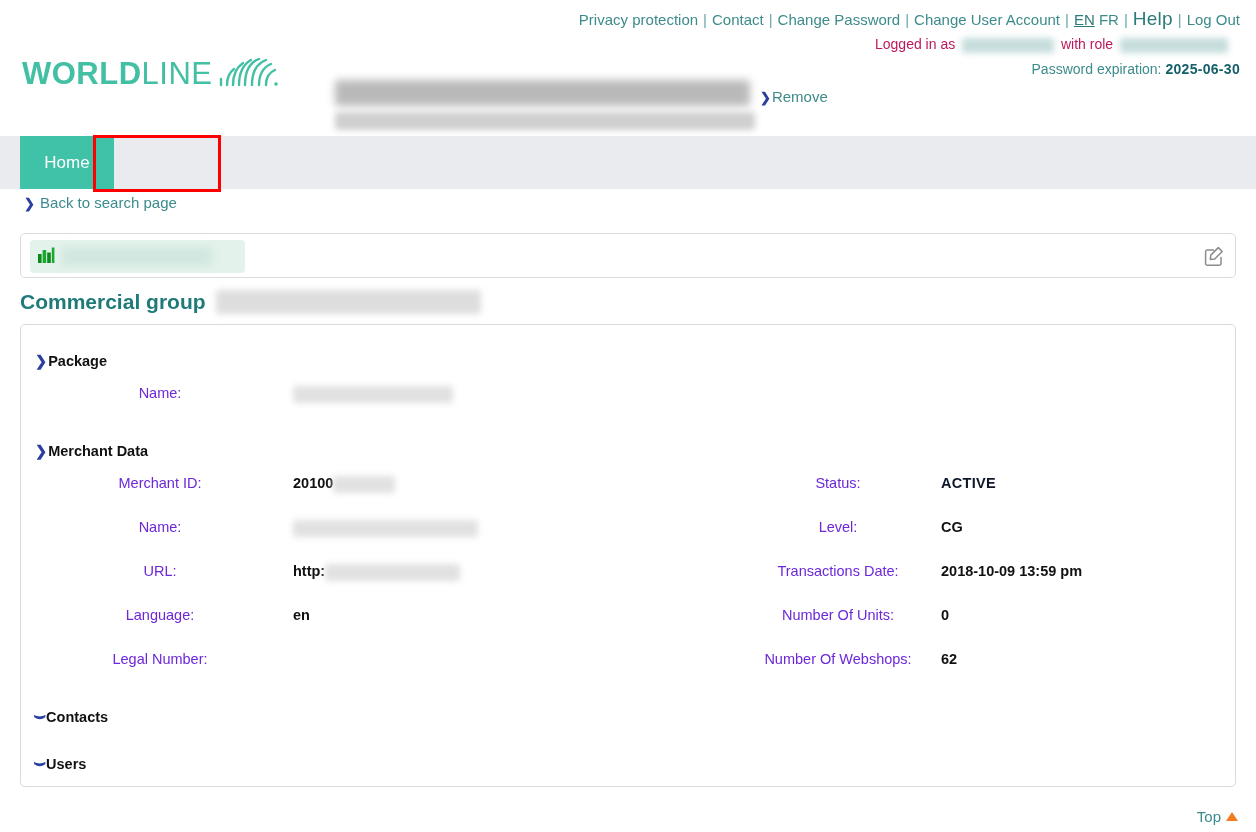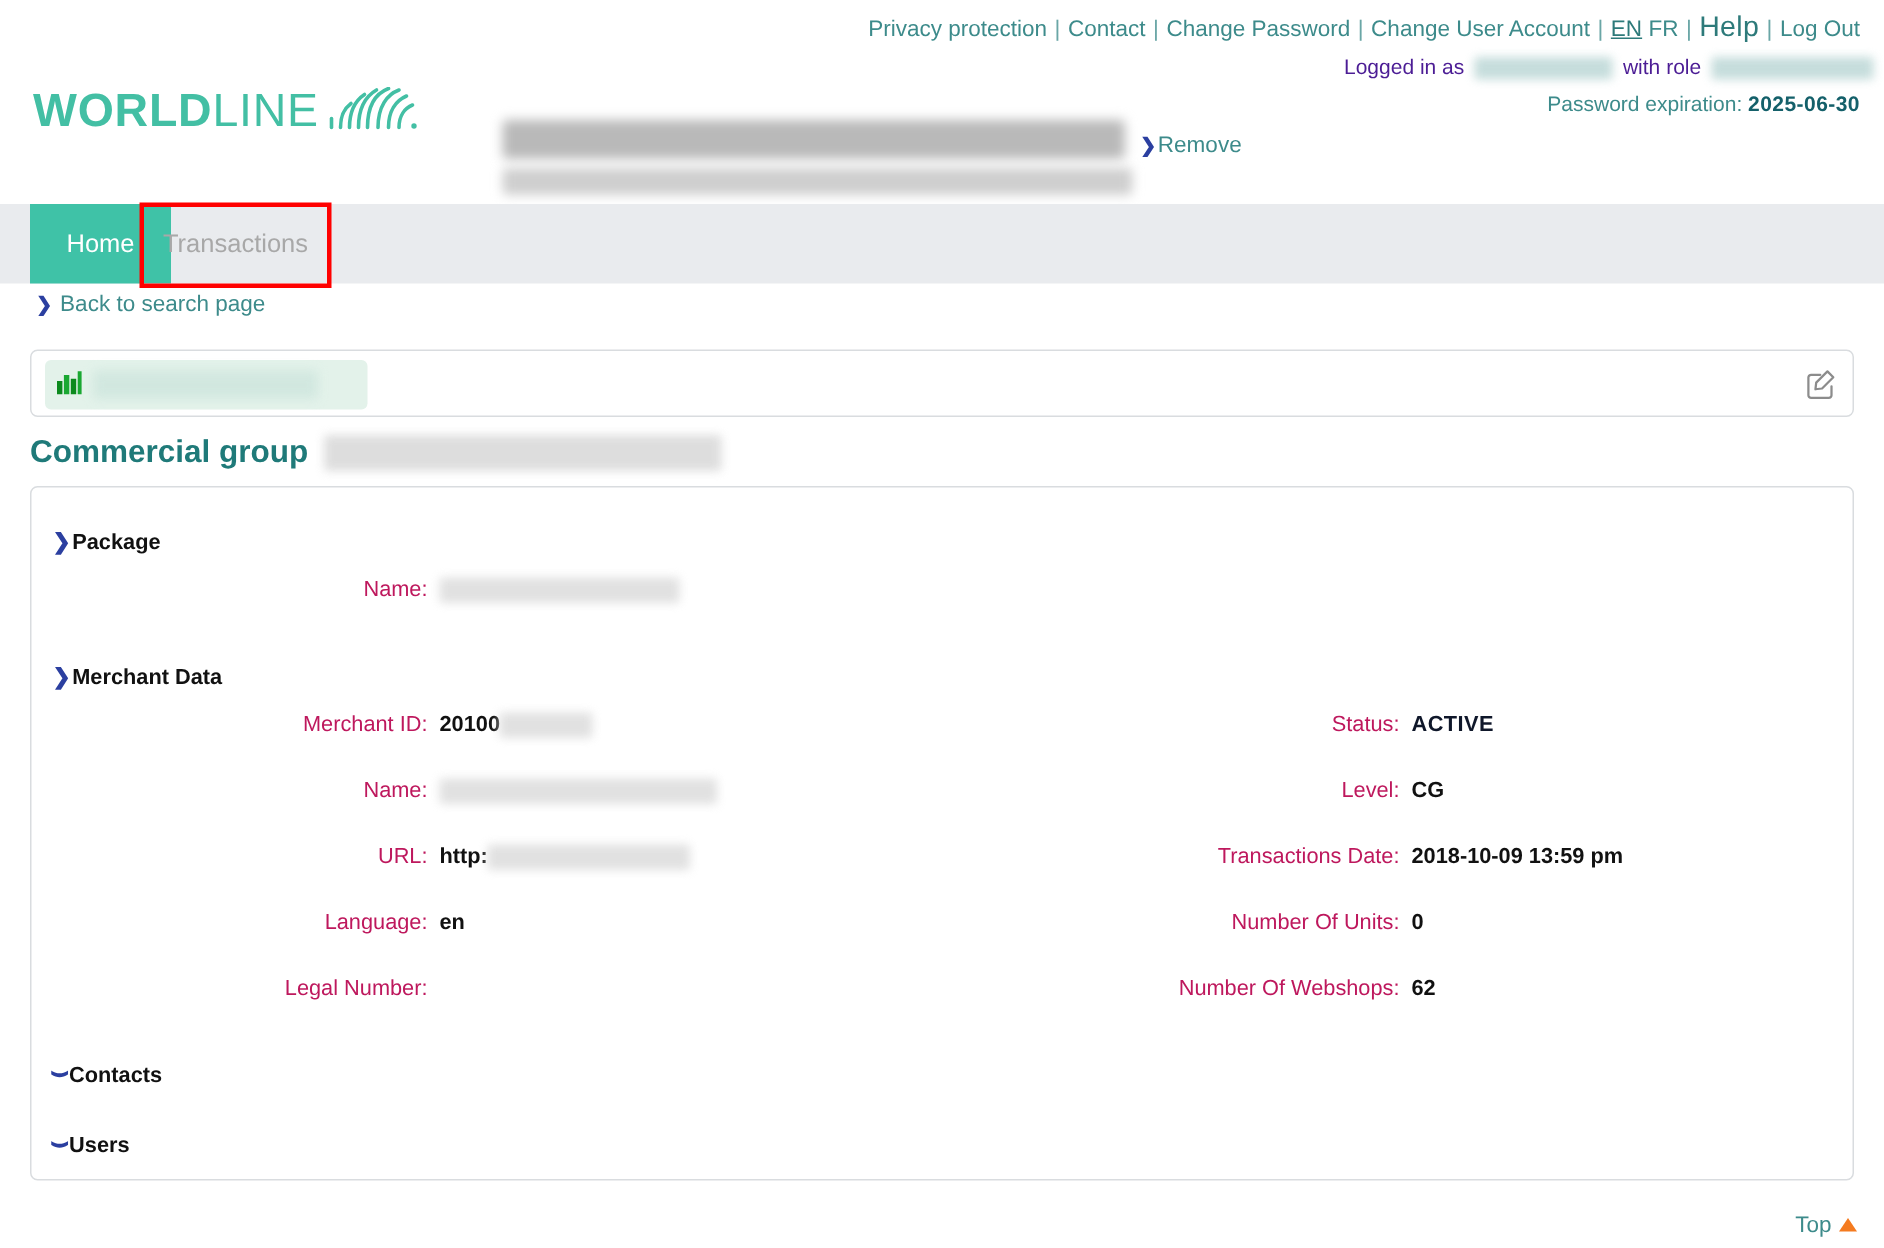--- a/index.html
+++ b/index.html
@@ -45,22 +45,22 @@
     text-decoration: underline;
     color: #2d7a7a;
   }
   .util-bar .help {
     font-size: 19px;
     color: #2d7a7a;
     letter-spacing: .2px;
   }
 
   .login-line {
-    position: absolute; top: 36px; right: 4px;
-    font-size: 14px; color: #4c1d95;
+    position: absolute; top: 36px; right: 25px;
+    font-size: 14px; color: #be185d;
     white-space: nowrap;
   }
   .login-line .redact { height: 15px; margin: 0 3px; }
   .pw-line {
     position: absolute; top: 61px; right: 16px;
     font-size: 14px; color: #3d8b8b;
     white-space: nowrap;
   }
   .pw-line b { color: #14606a; font-weight: bold; letter-spacing: .3px; }
 
@@ -185,21 +185,21 @@
     color: #2b3fa0; font-weight: bold; margin-right: 1px;
   }
 
   .fieldrow {
     position: absolute;
     display: flex; align-items: baseline;
     font-size: 14.5px;
     white-space: nowrap;
   }
   .fieldrow .lbl {
-    text-align: right; color: #be185d;
+    text-align: center; color: #6d28d9;
   }
   .fieldrow .val {
     font-weight: bold; color: #111111; margin-left: 8px;
   }
   .fieldrow .val.green { color: #0f172a; letter-spacing: .3px; }
   .fieldrow .val .redact { height: 17px; }
 
   .col-left .lbl  { width: 250px; }
   .col-right .lbl { width: 190px; }
 
@@ -258,23 +258,20 @@
 <div class="merchant-head" data-name="merchant-title-redacted">
   <div class="line1" data-name="merchant-title-line1"></div>
   <div class="line2" data-name="merchant-title-line2"></div>
 </div>
 <a href="#" class="remove-link" data-name="remove-link"><span class="chev-blue" data-name="chevron-right-icon">❯</span><span data-name="remove-label">Remove</span></a>
 
 <div class="tabbar" data-name="tab-bar">
   <div class="tab tab-home" data-name="tab-home">
       <span data-name="tab-home-label">Home</span>
     </div>
-  <div class="tab tab-transactions" data-name="tab-transactions">
-      <span data-name="tab-transactions-label">Transactions</span>
-    </div>
 </div>
 <div class="tab-highlight" data-name="tab-transactions-highlight-box"></div>
 
 <a href="#" class="back-link" data-name="back-to-search-page-link"><span class="chev-blue" data-name="chevron-right-icon">❯</span> <span data-name="back-link-label">Back to search page</span></a>
 
 <div class="selector-panel" data-name="merchant-selector-panel">
   <div class="selector-pill" data-name="selected-merchant-chip">
     <span class="bar-icon" data-name="bar-chart-icon">
       <svg width="17" height="16" viewBox="0 0 17 16">
         <rect x="0" y="7" width="3.6" height="9" fill="#0c8a1e"></rect>

